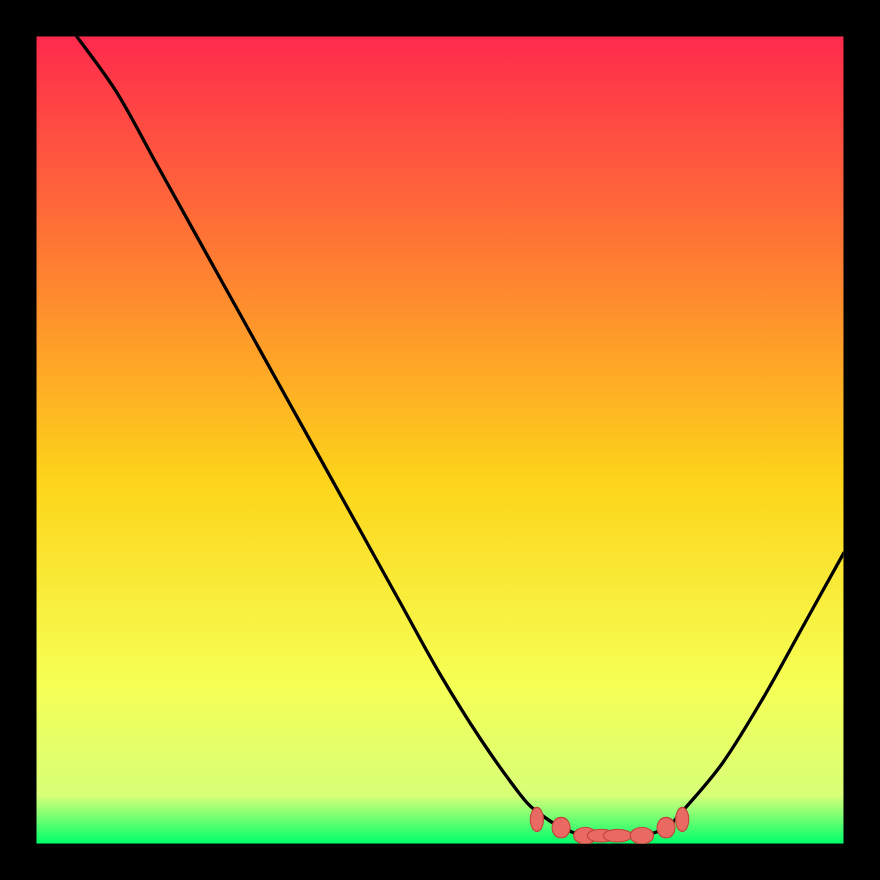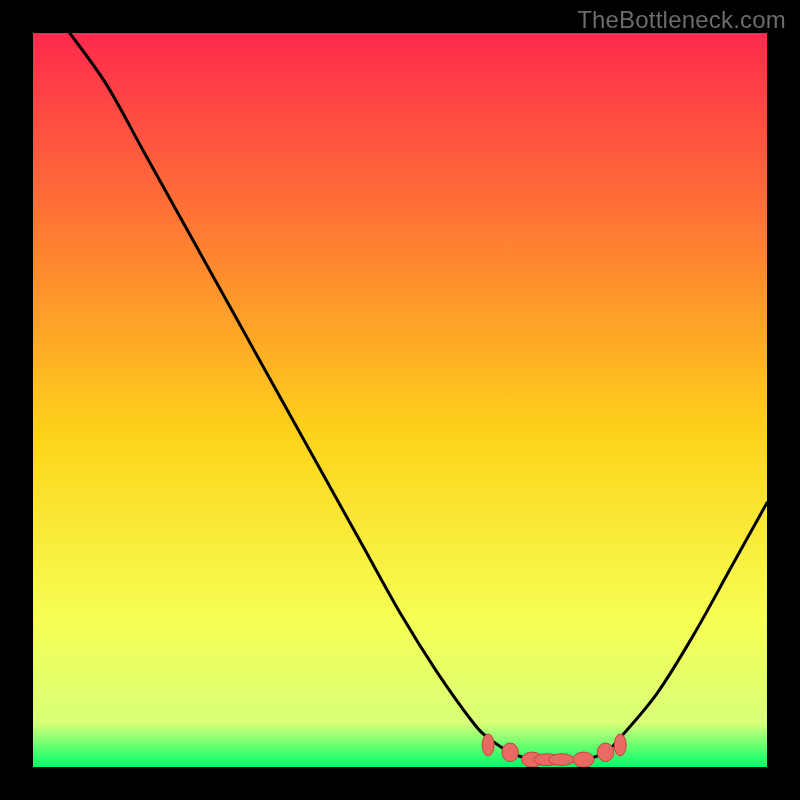--- a/index.html
+++ b/index.html
@@ -73,15 +73,14 @@
         <ellipse cx="477.1" cy="719.32" rx="8.285714285714285" ry="9.285714285714285" fill="#e96a63" stroke="#c2433c" stroke-width="1"></ellipse>
         <ellipse cx="499.12000000000006" cy="726.66" rx="10.571428571428571" ry="7.571428571428571" fill="#e96a63" stroke="#c2433c" stroke-width="1"></ellipse>
         <ellipse cx="513.8" cy="726.66" rx="12.857142857142858" ry="5.857142857142858" fill="#e96a63" stroke="#c2433c" stroke-width="1"></ellipse>
         <ellipse cx="528.48" cy="726.66" rx="12.857142857142858" ry="5.857142857142857" fill="#e96a63" stroke="#c2433c" stroke-width="1"></ellipse>
         <ellipse cx="550.5" cy="726.66" rx="10.571428571428571" ry="7.571428571428571" fill="#e96a63" stroke="#c2433c" stroke-width="1"></ellipse>
         <ellipse cx="572.52" cy="719.32" rx="8.285714285714286" ry="9.285714285714285" fill="#e96a63" stroke="#c2433c" stroke-width="1"></ellipse>
         <ellipse cx="587.2" cy="711.98" rx="6" ry="11" fill="#e96a63" stroke="#c2433c" stroke-width="1"></ellipse>
       </g>
   </svg>
 
-  <div class="watermark">TheBottleneck.com</div>
 
 </div>
 
 </body></html>

